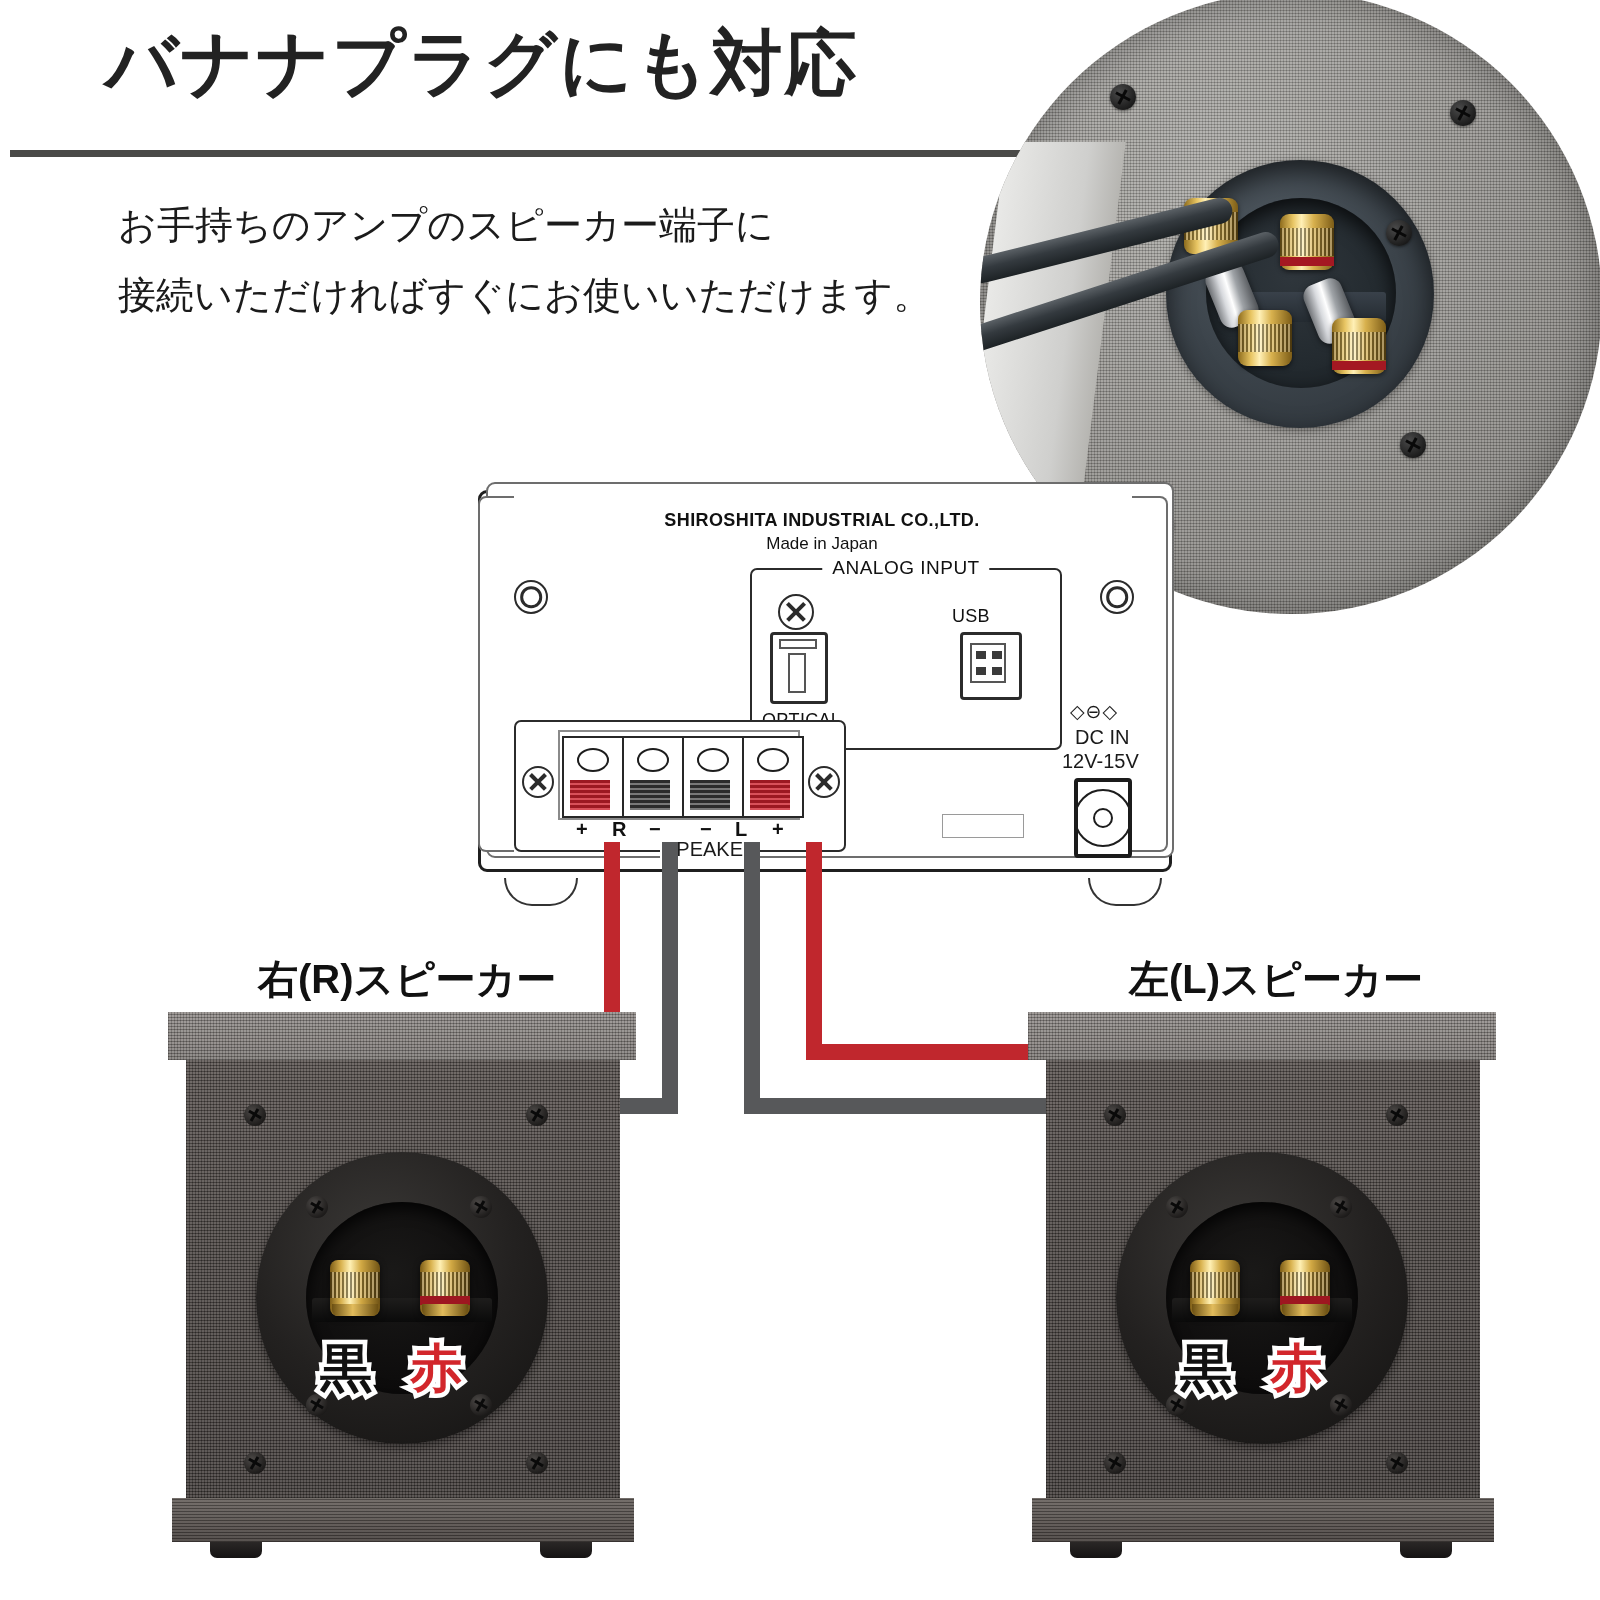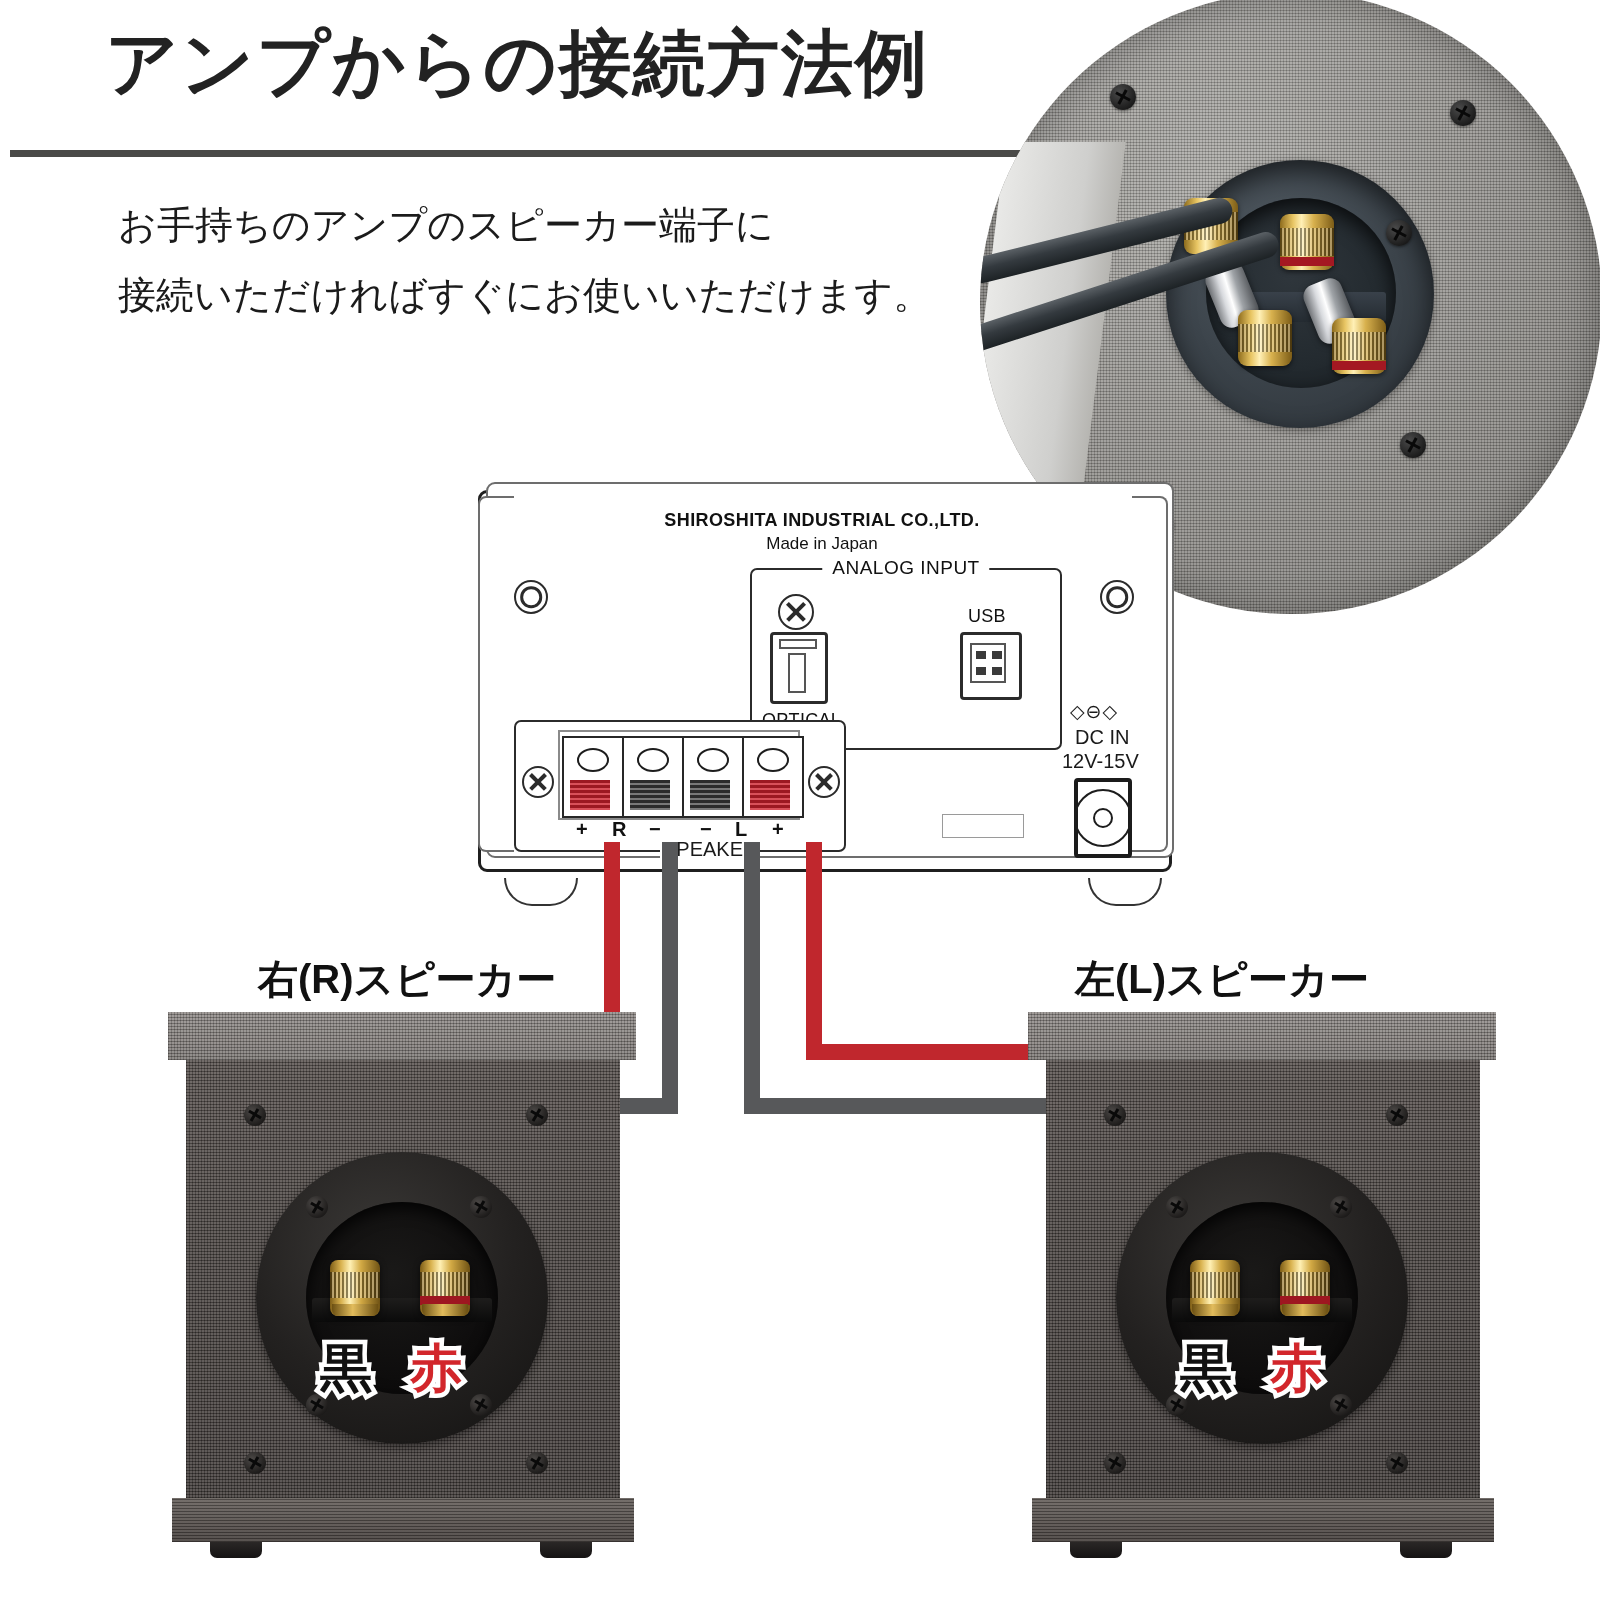--- a/index.html
+++ b/index.html
@@ -156,21 +156,21 @@
   .post .redband{position:absolute;left:0;bottom:11px;width:100%;height:9px;background:#9e1620;}
 
   .cjk{font-size:52px;font-weight:bold;line-height:1;
        -webkit-text-stroke:9px #fff;paint-order:stroke fill;}
   .cjk.k{color:#111;}
   .cjk.r{color:#d2262b;}
 </style>
 </head>
 <body>
 
-<div class="abs" id="page-title">アンプからの接続方法例</div>
+<div class="abs" id="page-title">バナナプラグにも対応</div>
 <div class="abs" id="title-rule"></div>
 
 <div class="abs" id="lead">
   <div>お手持ちのアンプのスピーカー端子に</div>
   <div>接続いただければすぐにお使いいただけます。</div>
 </div>
 
 <div class="abs" id="photo-terminal">
   <div class="abs" id="photo-sidewall"></div>
   <div class="abs ph-screw" style="left:130px;top:92px;"></div>
@@ -222,21 +222,21 @@
 
 
   <div class="abs box" style="left:272px;top:86px;width:308px;height:178px;">
     <span class="box-label">ANALOG INPUT</span>
     <div class="abs xscrew" style="left:26px;top:24px;width:32px;height:32px;"></div>
     <div class="abs" id="optical-j" style="left:18px;top:62px;width:52px;height:66px;">
       <div class="abs" style="left:6px;top:4px;width:38px;height:10px;border:2px solid #555;box-sizing:border-box;background:#fff;"></div>
       <div class="abs" style="left:15px;top:18px;width:18px;height:40px;border:2px solid #555;box-sizing:border-box;background:#fff;"></div>
     </div>
     <span class="sub-label" style="left:10px;top:140px;">OPTICAL</span>
-    <span class="sub-label" style="left:216px;top:36px;">USB</span>
+    <span class="sub-label" style="left:200px;top:36px;">USB</span>
     <div class="abs" id="usb-j" style="left:208px;top:62px;width:56px;height:62px;">
       <div class="abs" style="left:7px;top:8px;width:36px;height:40px;border:2px solid #555;box-sizing:border-box;background:#fff;"></div>
       <div class="abs" style="left:13px;top:16px;width:10px;height:8px;background:#3a3a3a;"></div>
       <div class="abs" style="left:29px;top:16px;width:10px;height:8px;background:#3a3a3a;"></div>
       <div class="abs" style="left:13px;top:32px;width:10px;height:8px;background:#3a3a3a;"></div>
       <div class="abs" style="left:29px;top:32px;width:10px;height:8px;background:#3a3a3a;"></div>
     </div>
   </div>
 
   <div class="abs box" style="left:36px;top:238px;width:328px;height:128px;">
@@ -322,21 +322,21 @@
   <div class="post" style="left:252px;top:248px;">
     <div class="knurl"></div>
       <div class="redband"></div>
       <div class="skirt"></div>
   </div>
 
   <span class="abs cjk k" style="left:152px;top:330px;">黒</span>
   <span class="abs cjk r" style="left:242px;top:330px;">赤</span>
 </div>
 
-<div class="abs spk-label" style="left:1075px;top:952px;">左(L)スピーカー</div>
+<div class="abs spk-label" style="left:1129px;top:952px;">左(L)スピーカー</div>
 <div class="abs" style="left:1022px;top:1012px;width:480px;height:570px;">
   <div class="cab-top" style="left:6px;top:0;width:468px;height:48px;"></div>
   <div class="cab-body" style="left:24px;top:48px;width:434px;height:438px;"></div>
   <div class="cab-base" style="left:10px;top:486px;width:462px;height:44px;"></div>
   <div class="cab-foot" style="left:48px;top:530px;width:52px;"></div>
   <div class="cab-foot" style="left:378px;top:530px;width:52px;"></div>
 
   <div class="term-plate" style="left:94px;top:140px;width:292px;height:292px;"></div>
   <div class="term-recess" style="left:144px;top:190px;width:192px;height:192px;"></div>
   <div class="term-bar" style="left:150px;top:286px;width:180px;height:24px;"></div>

